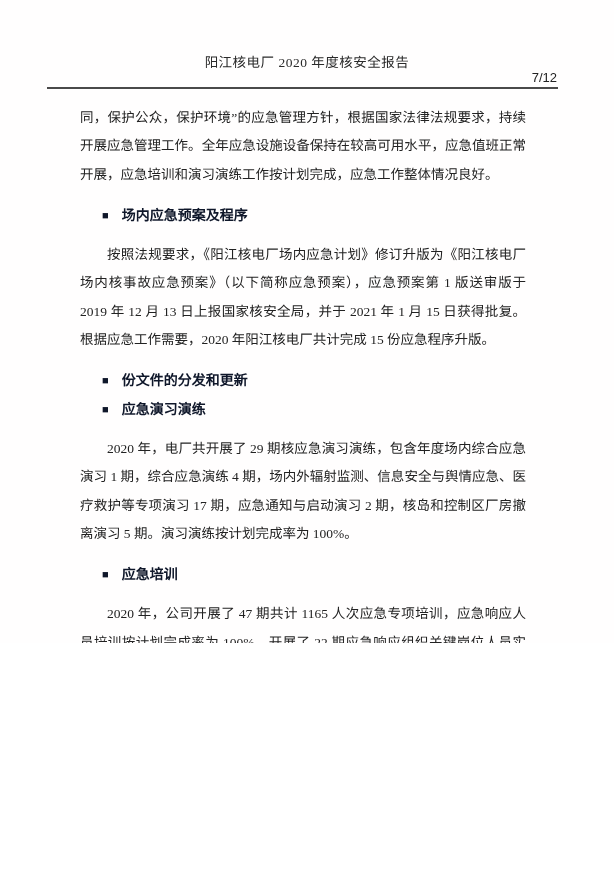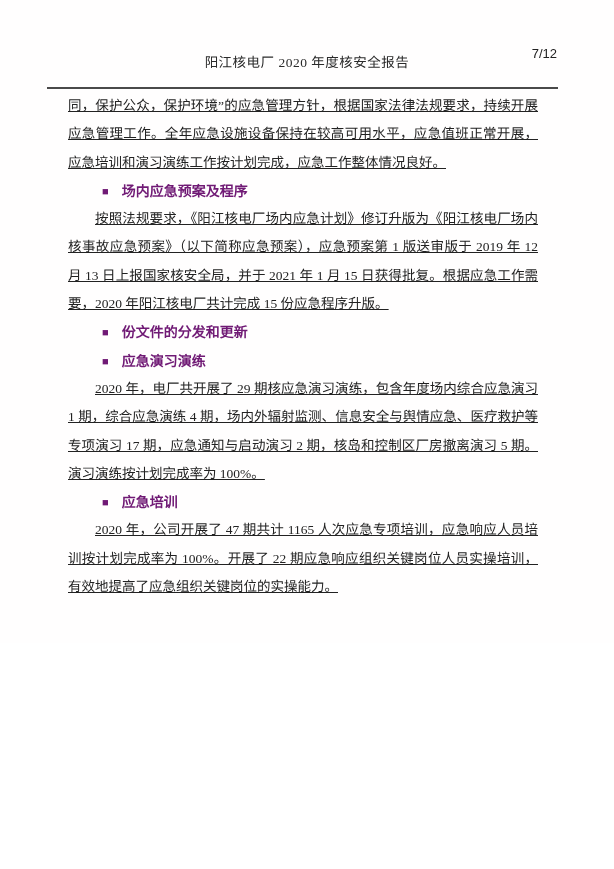--- a/index.html
+++ b/index.html
@@ -23,21 +23,21 @@
     right: 0;
     text-align: center;
     font-family: "Liberation Serif", "DejaVu Serif", serif;
     font-size: 13.5px;
     letter-spacing: 0.5px;
     color: #2a2a2a;
     white-space: nowrap;
   }
   .page-number {
     position: absolute;
-    top: 46px;
+    top: 70px;
     right: 57px;
     font-family: "Liberation Sans", "DejaVu Sans", sans-serif;
     font-size: 13px;
     font-weight: 500;
     color: #222;
   }
   .header-rule {
     position: absolute;
     top: 87px;
     left: 47px;
@@ -52,34 +52,33 @@
     left: 68px;
     width: 470px;
     font-family: "Liberation Serif", "DejaVu Serif", serif;
     font-size: 13.5px;
     line-height: 28.3px;
     text-align: justify;
     text-justify: inter-ideograph;
     color: #222;
   }
   .para {
-    margin: 0;
+    margin: 12px;
     text-indent: 2em;
-    text-decoration: underline;
   }
   .para.no-indent {
     text-indent: 0;
   }
   .heading {
     margin: 0;
     padding-left: 34px;
     font-family: "Liberation Sans", "DejaVu Sans", sans-serif;
     font-weight: bold;
     font-size: 14px;
-    color: #701a75;
+    color: #0f172a;
     text-align: left;
   }
   .bullet {
     display: inline-block;
     font-size: 11px;
     vertical-align: 1px;
     margin-right: 13px;
   }
 </style>
 </head>

